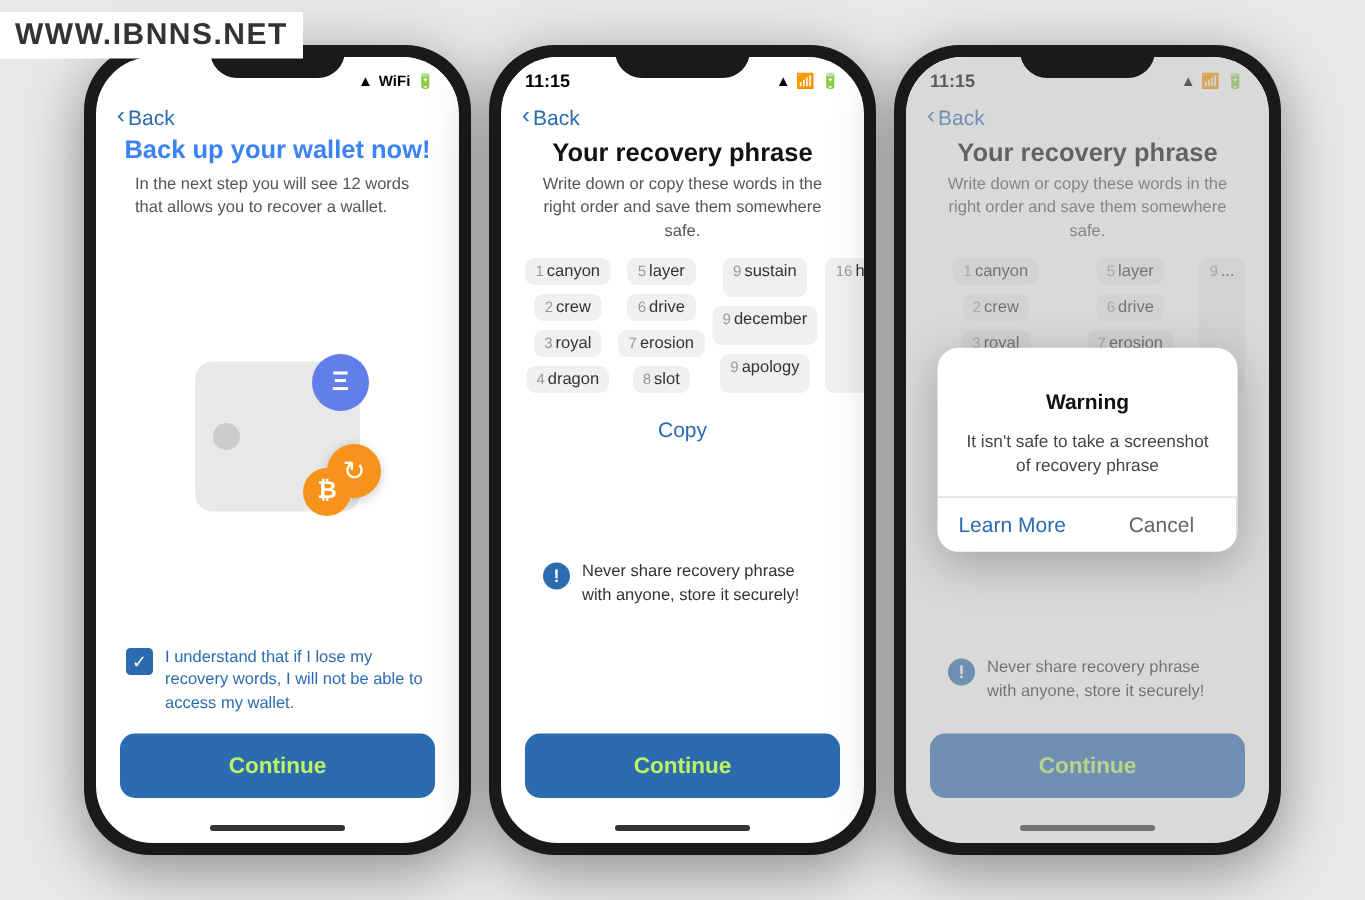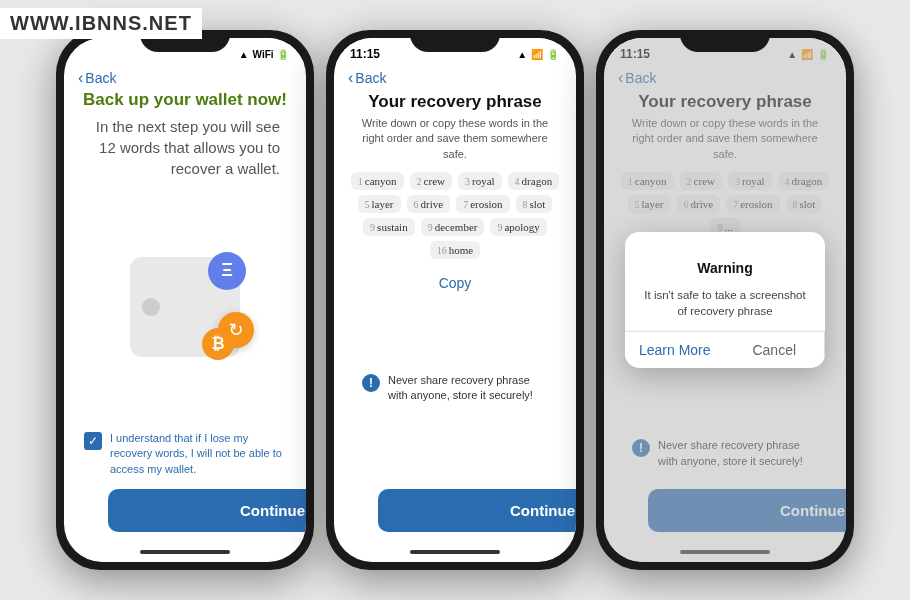--- a/index.html
+++ b/index.html
@@ -107,25 +107,25 @@
       padding: 0 16px 12px;
       overflow: hidden;
     }
 
     
     .phone1 .screen-title {
       font-size: 17px;
       font-weight: 700;
       text-align: center;
       margin-bottom: 6px;
-      color: #4d7c0f;
+      color: #3b82f6;
     }
     .phone1 .screen-subtitle {
-      font-size: 15px;
-      text-align: right;
+      font-size: 11px;
+      text-align: left;
       color: #555;
       line-height: 1.4;
       padding: 0 10px;
       margin-bottom: 14px;
     }
     .wallet-illustration {
       display: flex;
       justify-content: center;
       align-items: center;
       flex: 1;
@@ -216,54 +216,52 @@
       font-size: 12px;
       margin-top: 1px;
     }
     .checkbox-label {
       font-size: 11px;
       color: #2b6cb0;
       line-height: 1.4;
     }
     .continue-btn {
       background: #2b6cb0;
-      color: #ffffff;
+      color: #bef264;
       border: none;
       border-radius: 10px;
       padding: 13px;
       font-size: 15px;
       font-weight: 600;
       width: 100%;
-      text-align: right;
+      text-align: center;
       cursor: pointer;
-      margin-left: 28px;
     }
 
     
     .recovery-title {
       font-size: 17px;
       font-weight: 700;
       text-align: center;
       color: #111;
       margin-bottom: 4px;
     }
     .recovery-subtitle {
       font-size: 11px;
       text-align: center;
       color: #555;
       line-height: 1.4;
       margin-bottom: 10px;
       padding: 0 8px;
     }
     .words-grid {
       display: flex;
-      flex-direction: column;
+      flex-direction: row;
       gap: 5px;
       margin-bottom: 10px;
-      font-family: Liberation Serif, serif;
     }
     .words-row {
       display: flex;
       justify-content: center;
       gap: 6px;
       flex-wrap: wrap;
     }
     .word-chip {
       font-size: 11px;
       color: #333;

